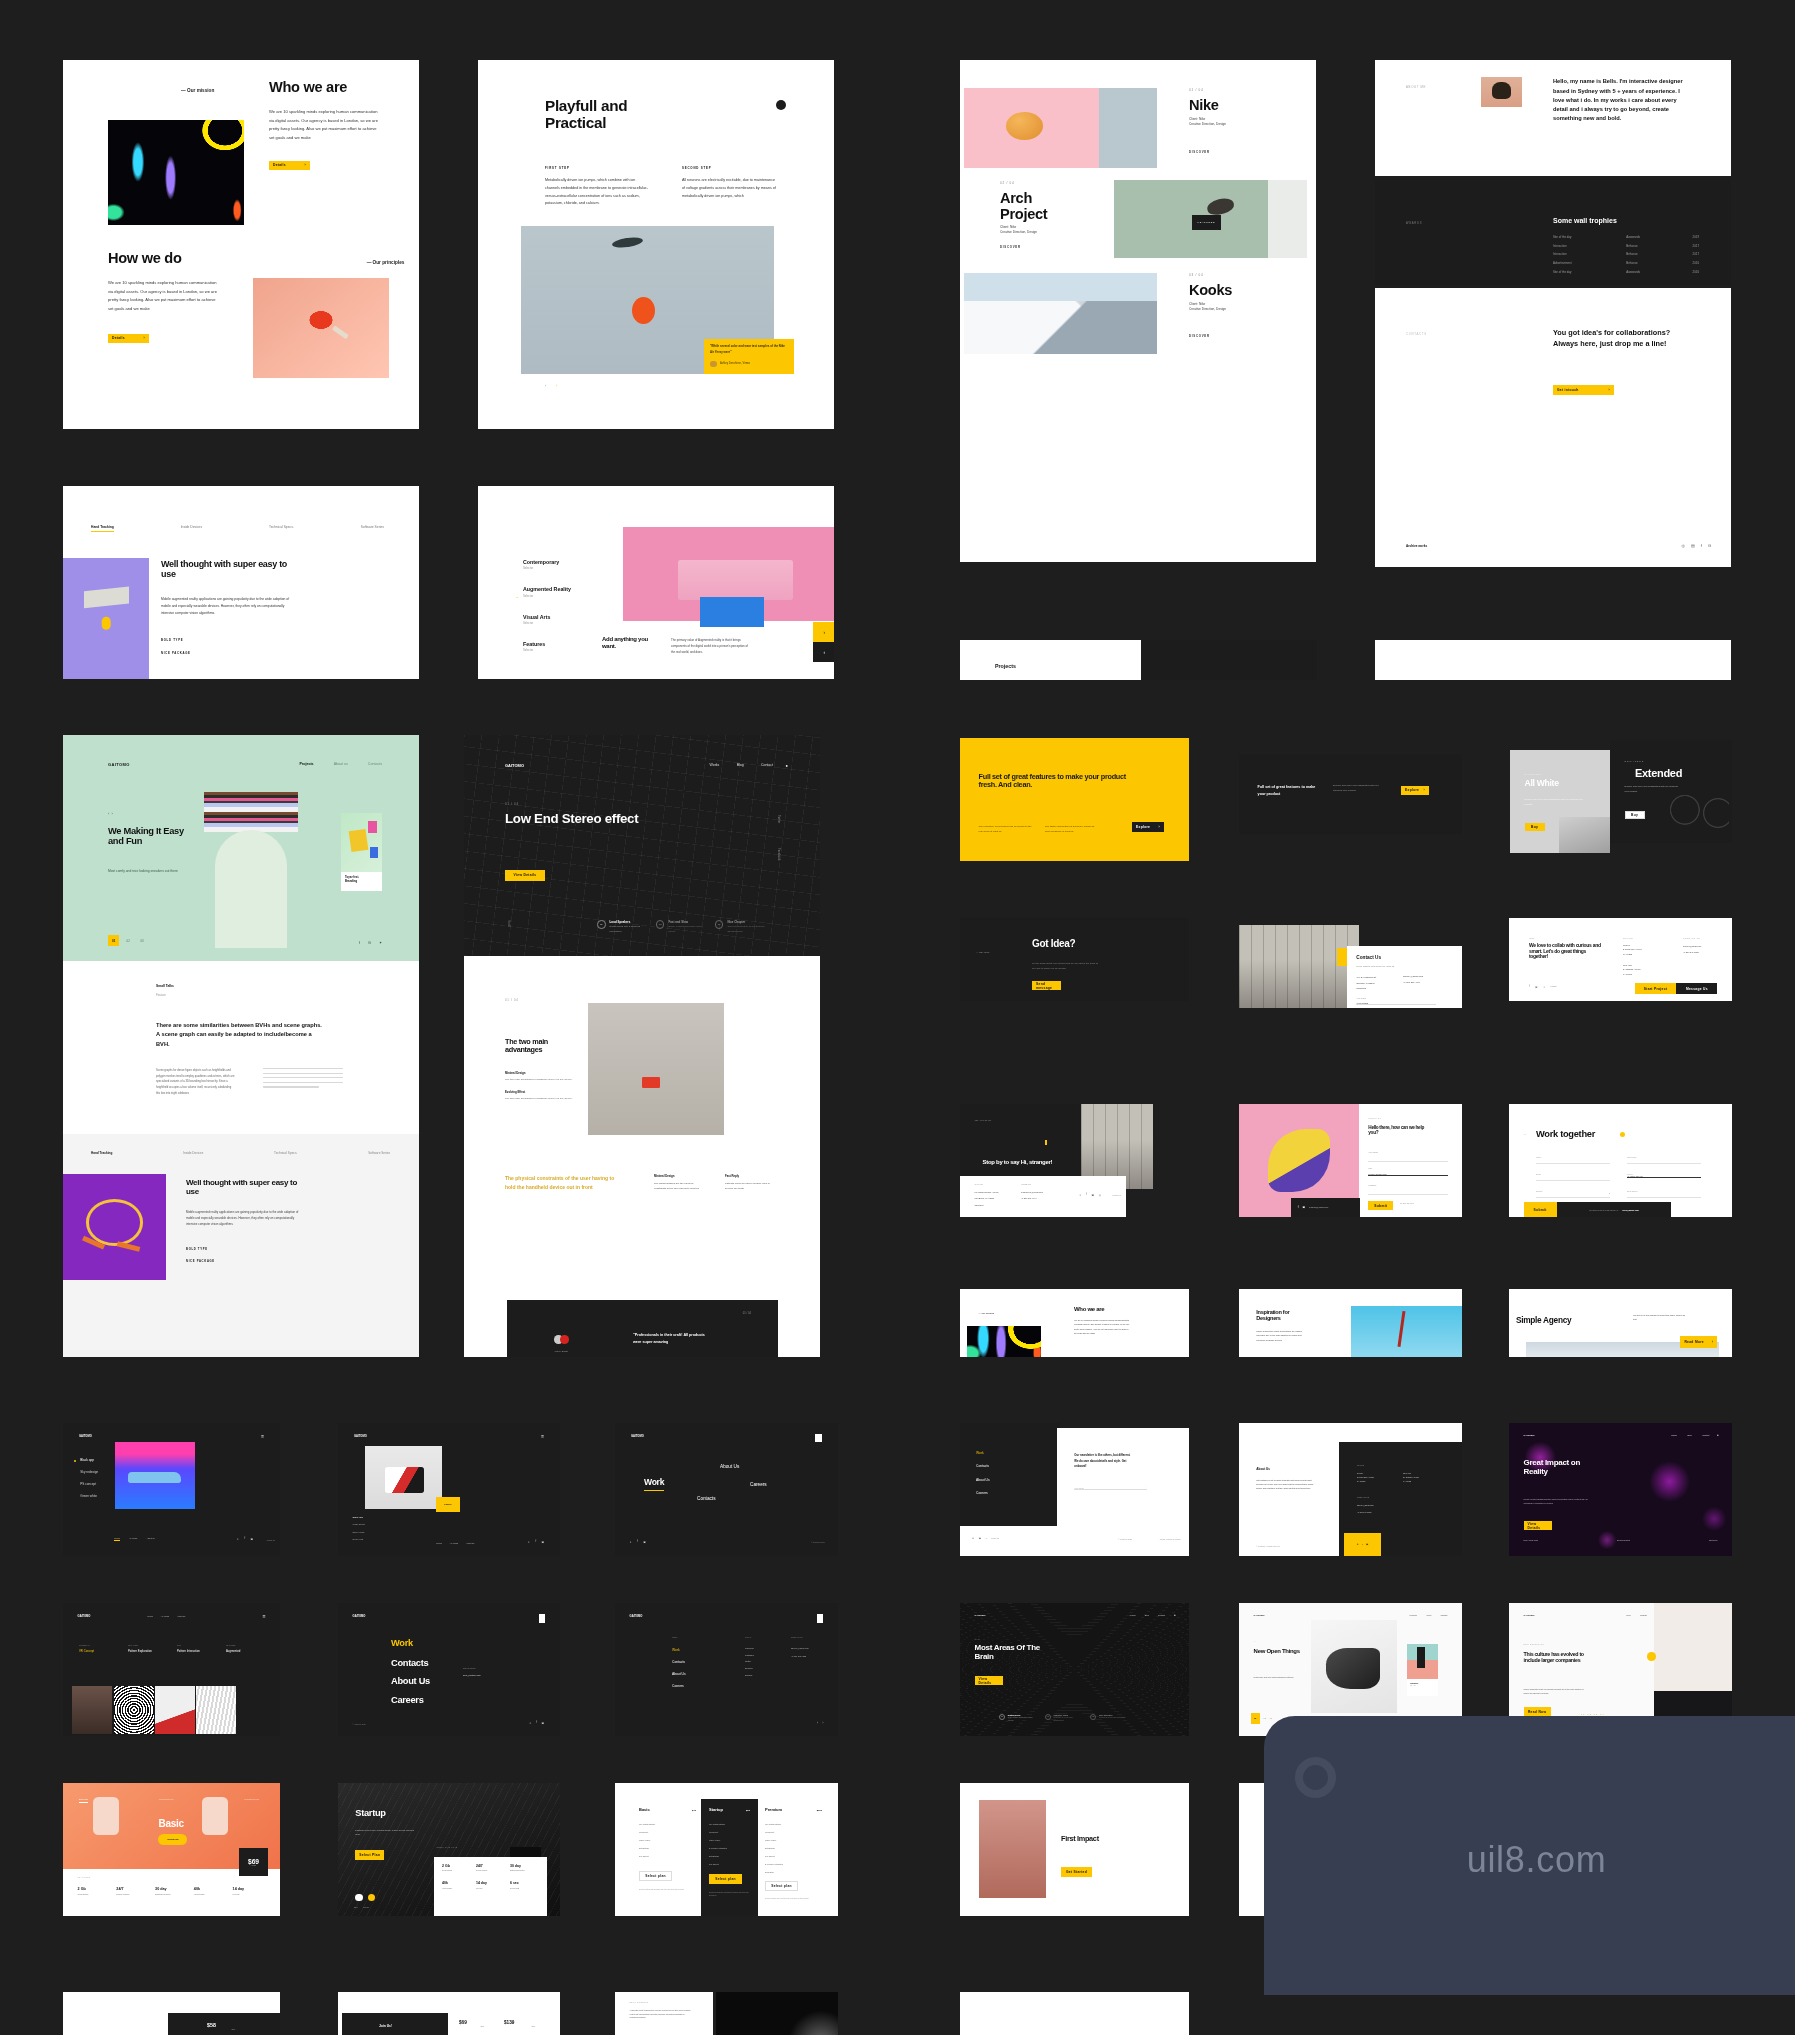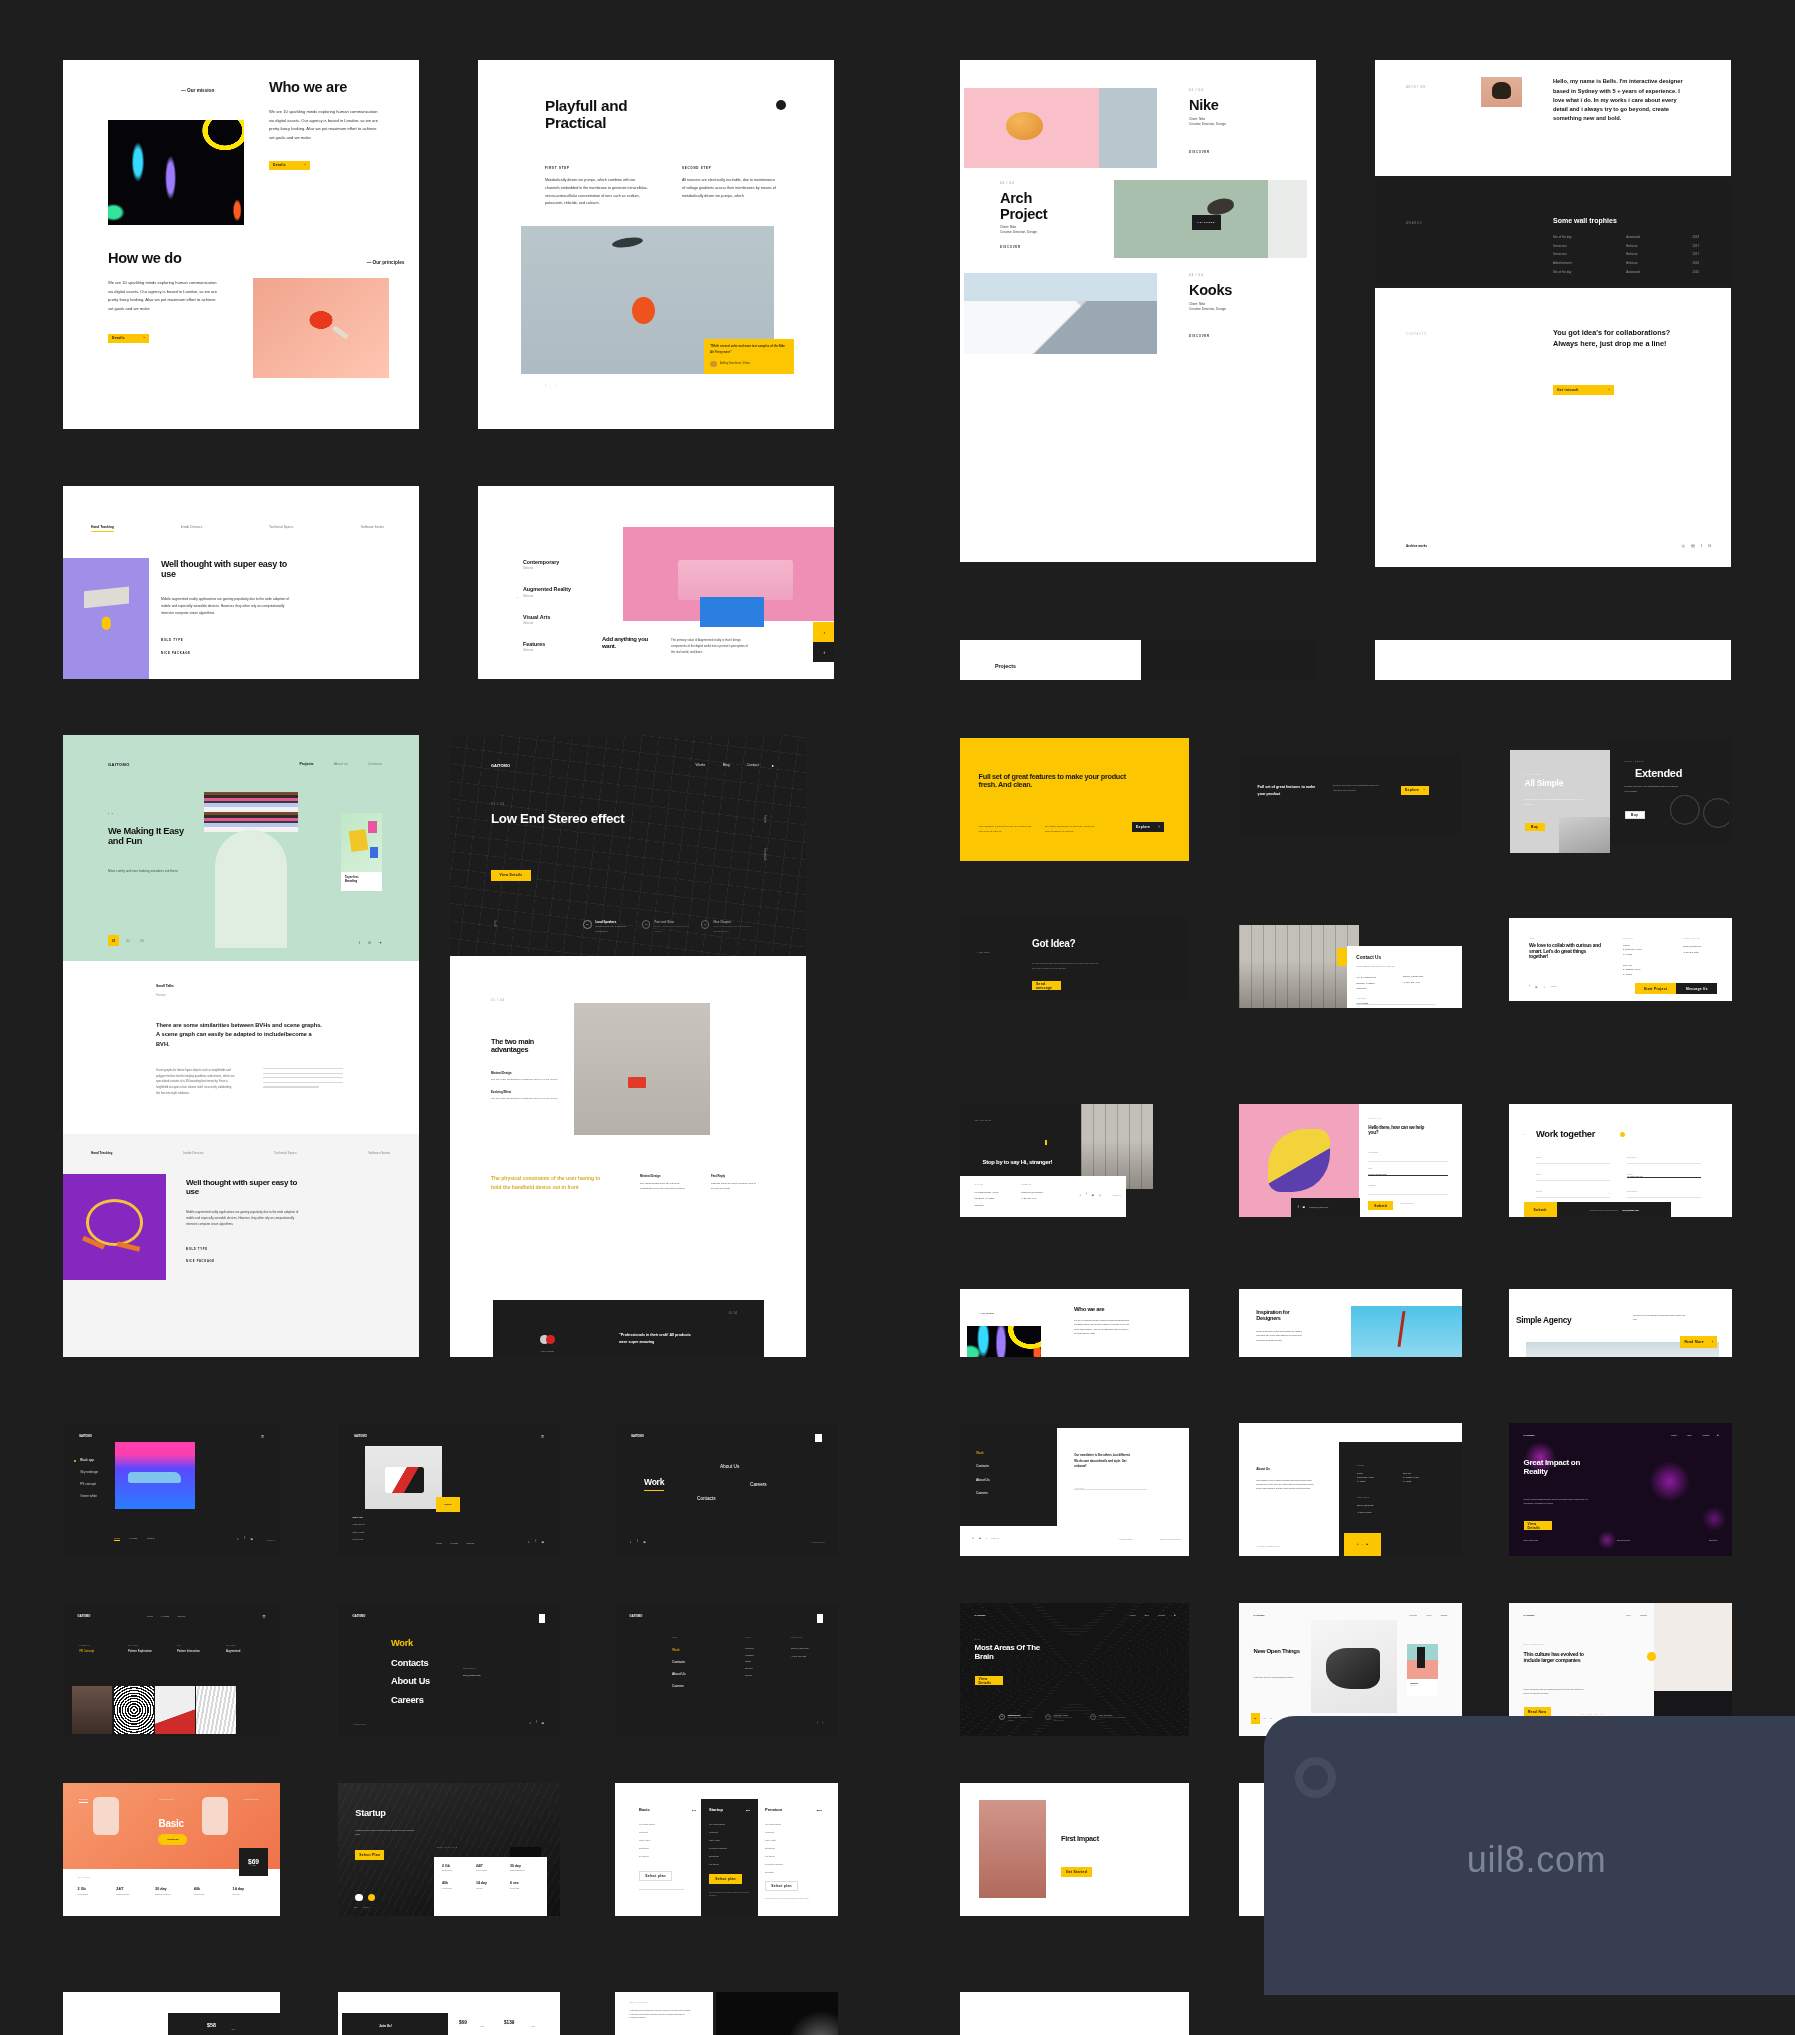--- a/index.html
+++ b/index.html
@@ -436,21 +436,21 @@
       <div style="position:absolute;left:22%;top:24%;width:56%;height:44%;border:3.3px solid #f5c23a;border-radius:50%;"></div>
       <div style="position:absolute;left:18%;top:62%;width:22.6px;height:5.3px;background:#e8762a;transform:rotate(24deg);"></div>
       <div style="position:absolute;left:52%;top:66%;width:22.6px;height:5.3px;background:#e8762a;transform:rotate(14deg);"></div>
     </div>
     <div class="h1" style="position:absolute;left:123px;top:444px;width:120px;font-size:8px;">Well thought with super easy to use</div>
     <div style="position:absolute;left:123px;top:474px;width:120px;font-size:2.9px;line-height:2.1;color:#444;">Mobile augmented reality applications are gaining popularity due to the wide adoption of mobile and especially wearable devices. However, they often rely on computationally intensive computer vision algorithms.</div>
     <div style="position:absolute;left:123px;top:513px;font-size:2.7px;letter-spacing:0.7px;font-weight:700;">BOLD TYPE</div>
     <div style="position:absolute;left:123px;top:525px;font-size:2.7px;letter-spacing:0.7px;font-weight:700;">NICE PACKAGE</div>
   </div>
 
-  <div class="card" style="left:450px;top:735px;width:356px;height:622px;">
+  <div class="card" style="left:464px;top:735px;width:356px;height:622px;">
     <div class="ph-grid-dark" style="position:absolute;left:0;top:0;width:356px;height:221px;">
       <div style="position:absolute;left:41px;top:28px;font-size:4px;font-weight:700;color:#fff;">GAITOMO</div>
       <div class="row" style="position:absolute;right:47px;top:28px;gap:17.3px;font-size:3.5px;color:#ddd;">
         <span>Works</span>
         <span>Blog</span>
         <span>Contact</span>
       </div>
       <div style="position:absolute;right:32px;top:28px;font-size:4px;color:#fff;">●</div>
       <div style="position:absolute;left:41px;top:67px;font-size:2.9px;color:#888;letter-spacing:0.7px;">01 / 04</div>
       <div class="h1" style="position:absolute;left:41px;top:77px;width:173px;font-size:13.3px;color:#fff;">Low End Stereo effect</div>
@@ -533,21 +533,21 @@
     <div style="position:absolute;left:18.6px;top:30px;width:61px;font-size:3.7px;line-height:1.8;font-weight:700;color:#fff;">Full set of great features to make your product</div>
     <div style="position:absolute;left:94px;top:30px;width:48px;font-size:2.4px;line-height:2;color:#9a9a9a;">Explore and open new possibilities with our amazing new product</div>
     <div class="btn" style="position:absolute;left:162px;top:32px;width:28px;height:8.6px;">
       <span>Explore</span>
       <span>›</span>
     </div>
   </div>
 
   <div class="card" style="left:1510px;top:750px;width:100px;height:103px;background:#d3d3d3;">
     <div style="position:absolute;left:14.6px;top:22.6px;font-size:2.3px;letter-spacing:0.7px;color:#f1f1f1;">CATEGORY</div>
-    <div class="h1" style="position:absolute;left:14.6px;top:29px;font-size:8.6px;color:#fff;">All Simple</div>
+    <div class="h1" style="position:absolute;left:14.6px;top:29px;font-size:8.6px;color:#fff;">All White</div>
     <div style="position:absolute;left:14.6px;top:47px;width:59px;font-size:2.3px;line-height:2;color:#f5f5f5;">Explore and open new possibilities with our amazing new product</div>
     <div class="btn" style="position:absolute;left:14.6px;top:73px;width:20px;height:8px;justify-content:center;">
       <span>Buy</span>
     </div>
     <div style="position:absolute;right:0;bottom:0;width:51px;height:36px;background:linear-gradient(160deg,#cfcfcf,#9f9f9f);"></div>
   </div>
   <div class="card dark" style="left:1610px;top:740px;width:122px;height:103px;">
     <div style="position:absolute;left:14.6px;top:20px;font-size:2.3px;letter-spacing:0.7px;color:#999;">NEW ITEMS</div>
     <div class="h1" style="position:absolute;left:25px;top:27px;font-size:11px;color:#fff;">Extended</div>
     <div style="position:absolute;left:14.6px;top:44px;width:57px;font-size:2.3px;line-height:2;color:#aaa;">Explore and open new possibilities with our amazing new product</div>

